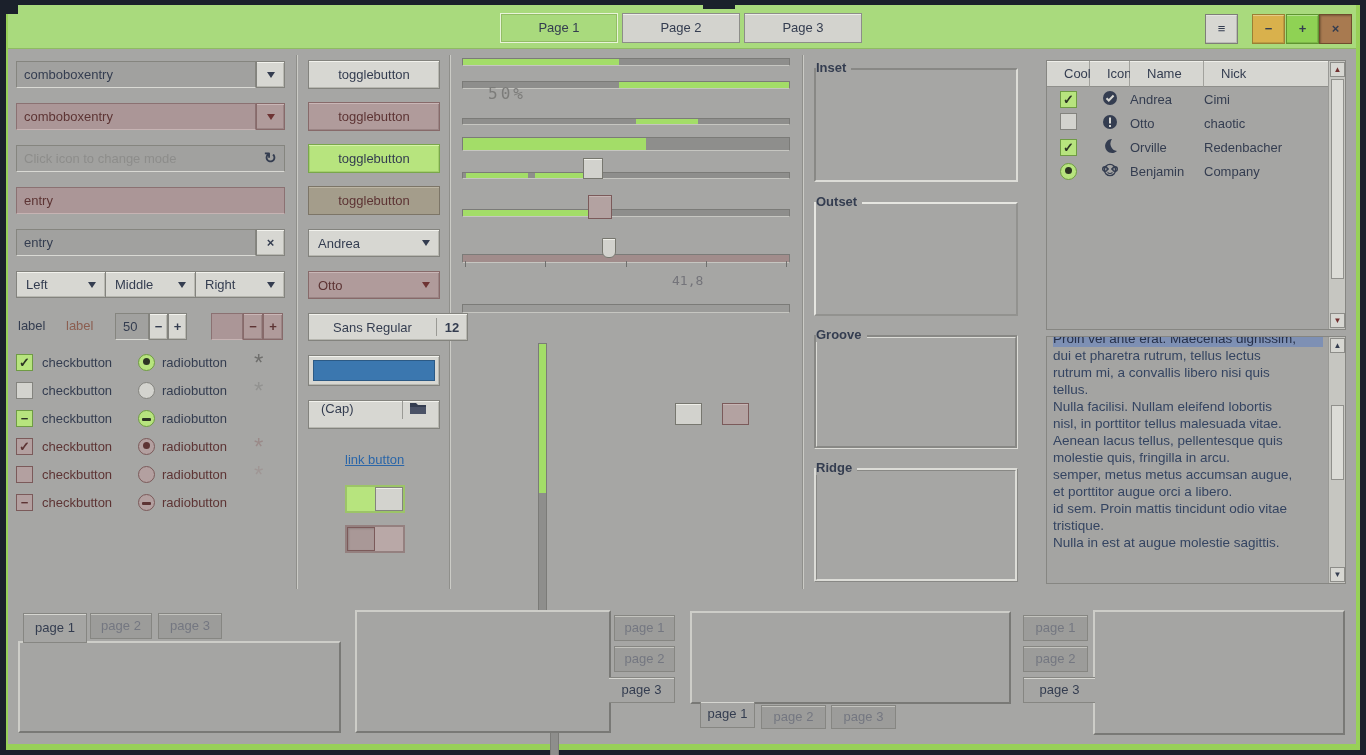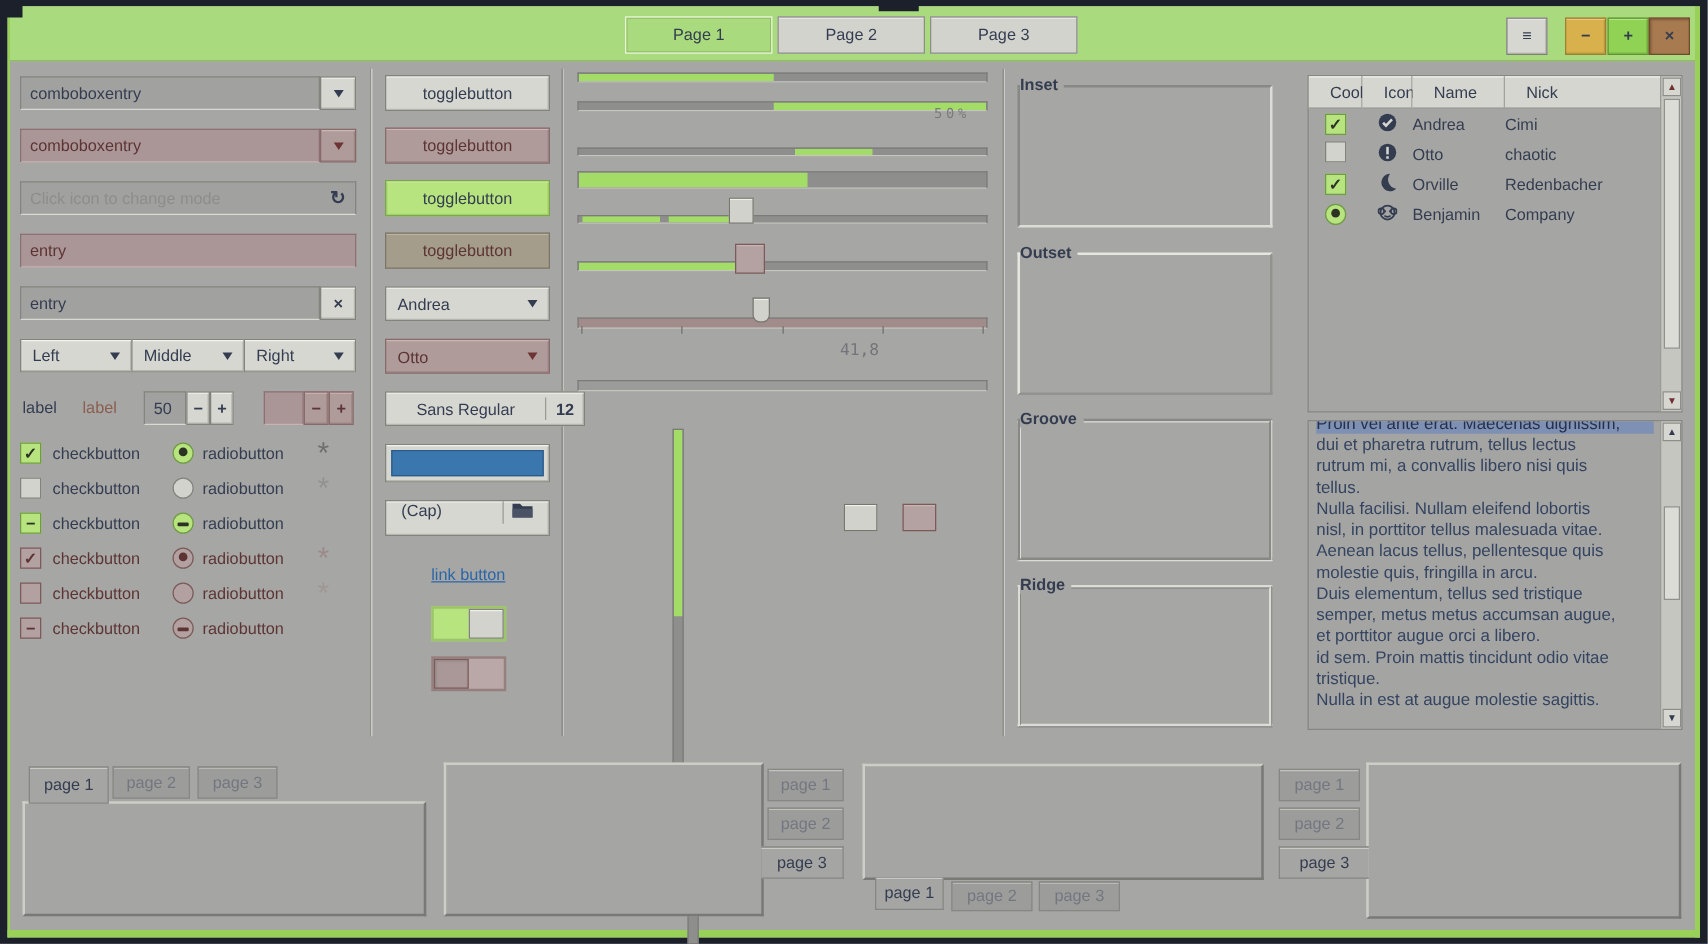--- a/index.html
+++ b/index.html
@@ -279,21 +279,21 @@
     <div class="switch sw-off" style="left:337px;top:476px">
         <span class="knob"></span>
       </div>
 
     <div class="track abs" style="left:454px;top:9px;width:328px;height:8px">
         <div class="fill" style="left: 0px; width: 48%;"></div>
       </div>
     <div class="track abs" style="left:454px;top:24px;width:328px;height:8px">
         <div class="fill" style="right: 0px; width: 52%;"></div>
       </div>
-    <div class="abs mono" style="left:440px;top:35px;width:328px;text-align:right;font-size:11px;letter-spacing:3px">50%</div>
+    <div class="abs mono" style="left:480px;top:35px;width:328px;text-align:left;font-size:16px;letter-spacing:3px">50%</div>
     <div class="track abs" style="left:454px;top:53px;width:328px;height:7px">
         <div class="fill" style="left: 53%; width: 19%;"></div>
       </div>
     <div class="track abs" style="left:454px;top:65px;width:328px;height:14px">
         <div class="fill" style="left: 0px; width: 56%;"></div>
       </div>
     <div class="track abs" style="left:454px;top:86px;width:328px;height:7px">
       <div class="fill" style="left:1%;width:19%"></div>
         <div class="fill" style="left:22%;width:19%"></div>
     </div>
@@ -392,21 +392,20 @@
         <div class="selline">
             <span>Proin vel ante erat. Maecenas dignissim,</span>
           </div>
         <div>dui et pharetra rutrum, tellus lectus</div>
         <div>rutrum mi, a convallis libero nisi quis</div>
         <div>tellus.</div>
         <div>Nulla facilisi. Nullam eleifend lobortis</div>
         <div>nisl, in porttitor tellus malesuada vitae.</div>
         <div>Aenean lacus tellus, pellentesque quis</div>
         <div>molestie quis, fringilla in arcu.</div>
-        <div>Duis elementum, tellus sed tristique</div>
         <div>semper, metus metus accumsan augue,</div>
         <div>et porttitor augue orci a libero.</div>
         <div>id sem. Proin mattis tincidunt odio vitae</div>
         <div>tristique.</div>
         <div>Nulla in est at augue molestie sagittis.</div>
       </div>
       <div class="sb" style="right:0;top:0;height:246px">
         <div class="sbbtn" style="top:1px;color:#343d50">▲</div>
         <div class="sbthumb" style="top:68px;height:75px"></div>
         <div class="sbbtn" style="bottom:1px;color:#343d50">▼</div>

